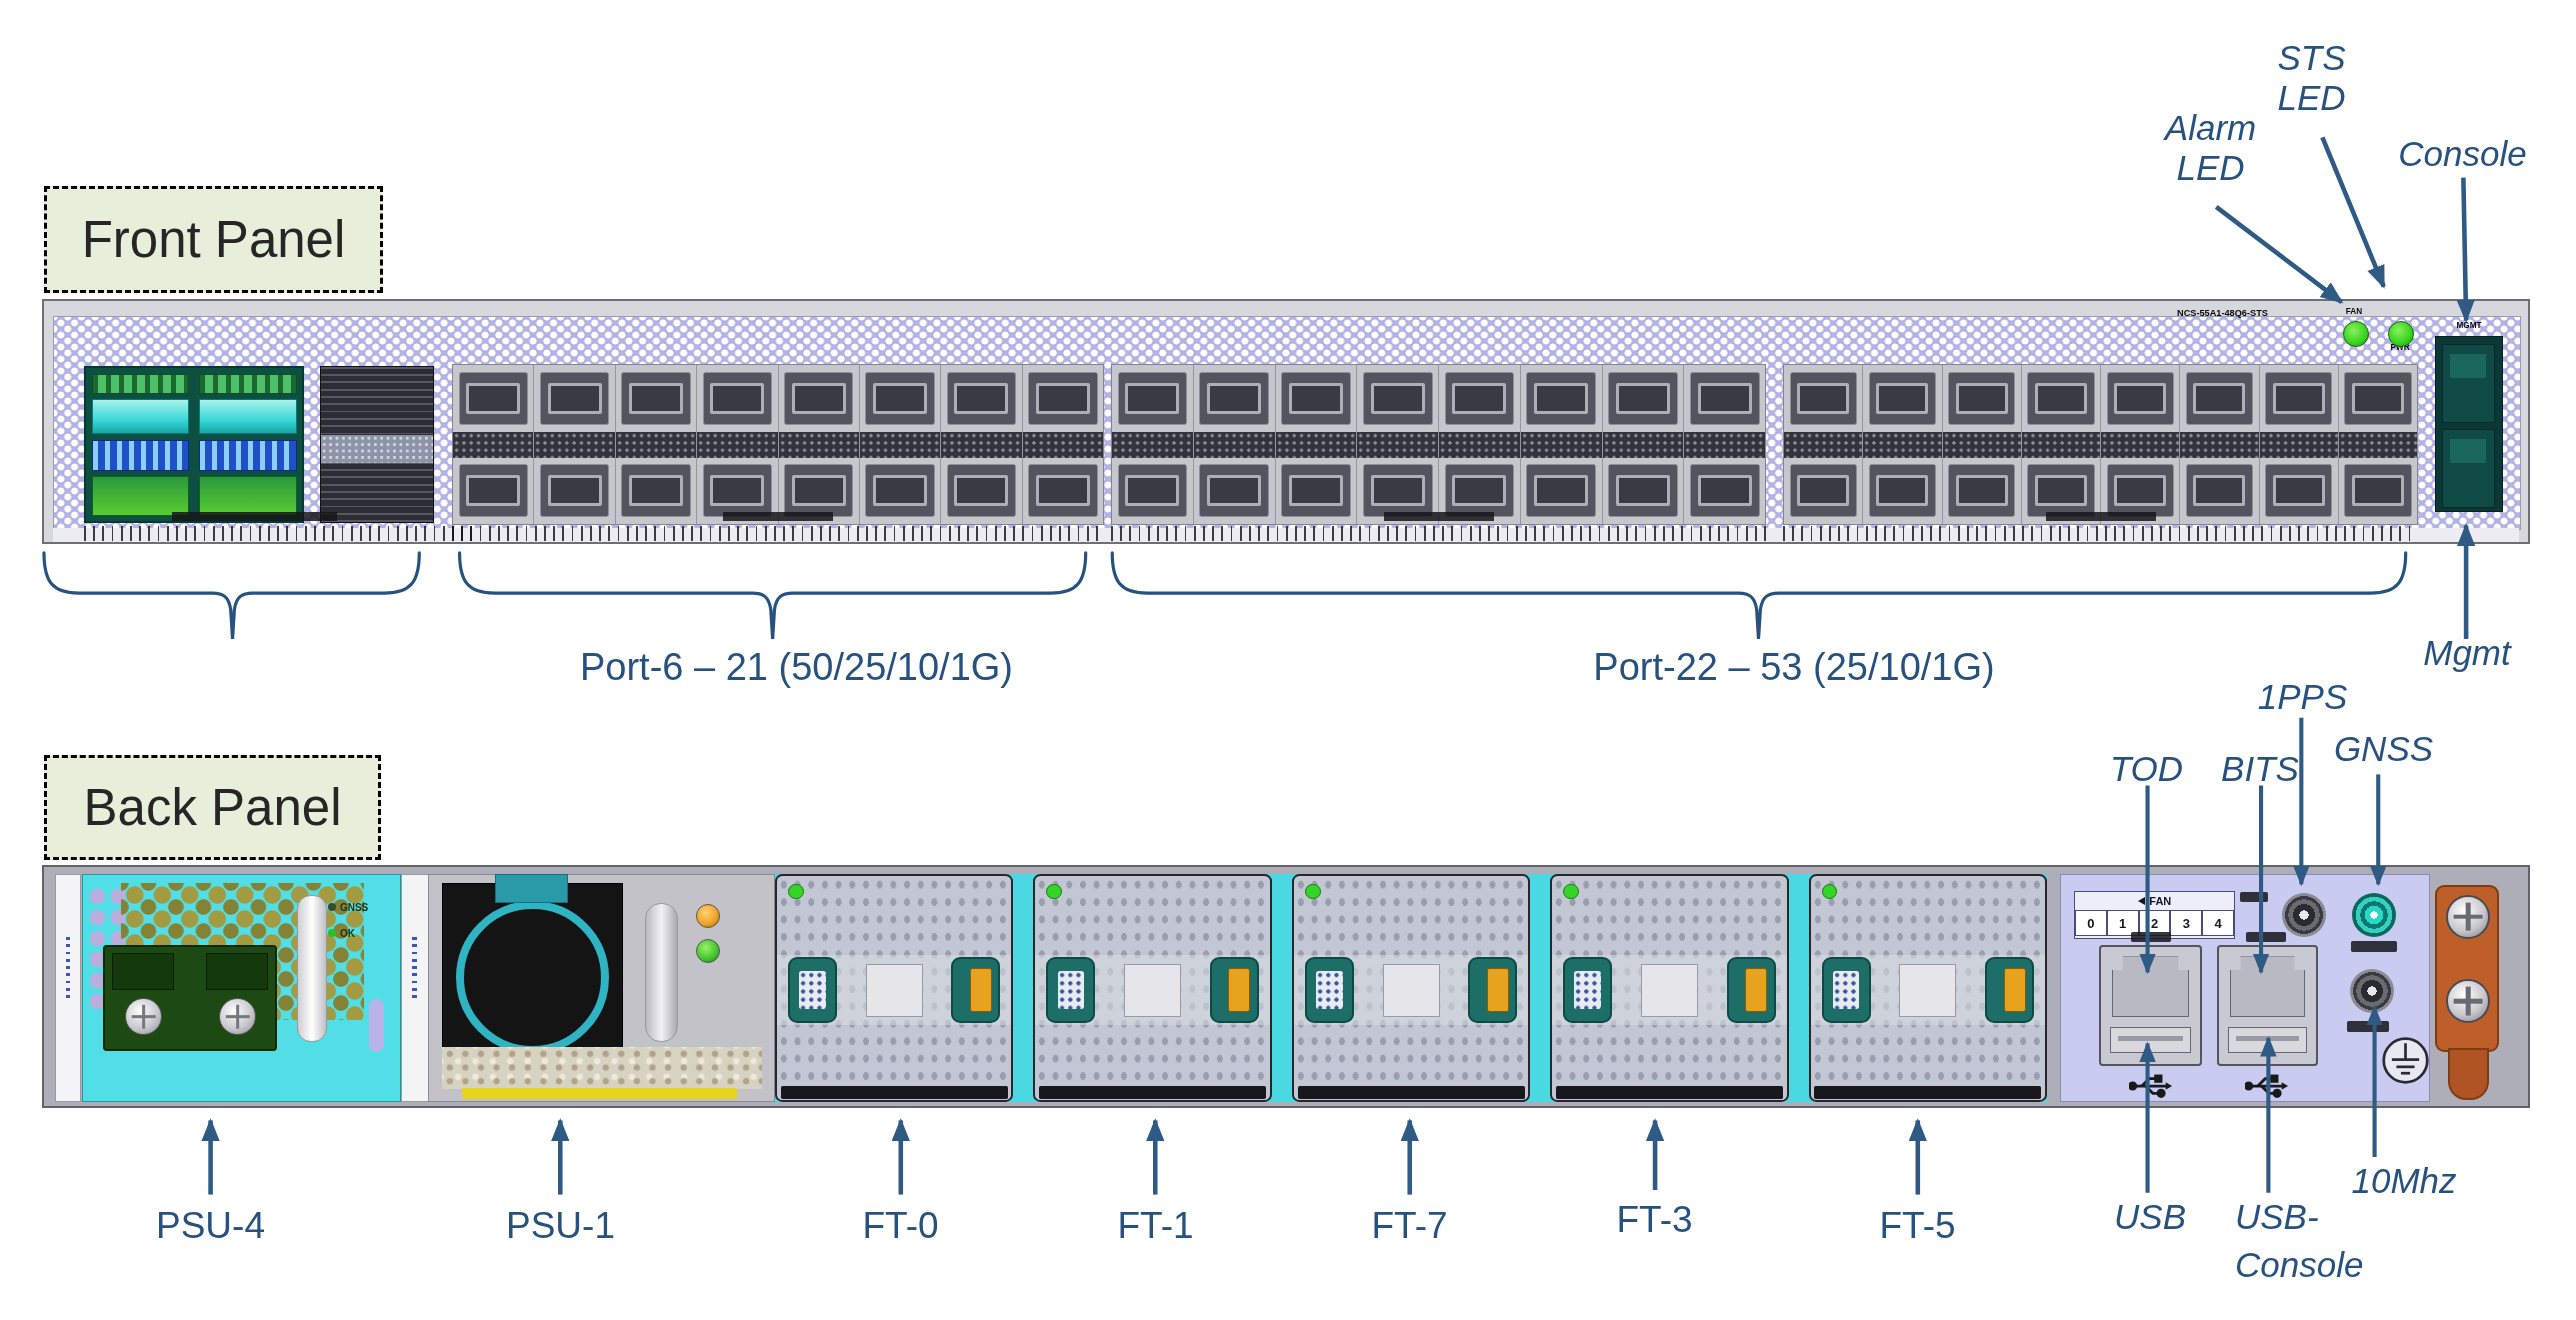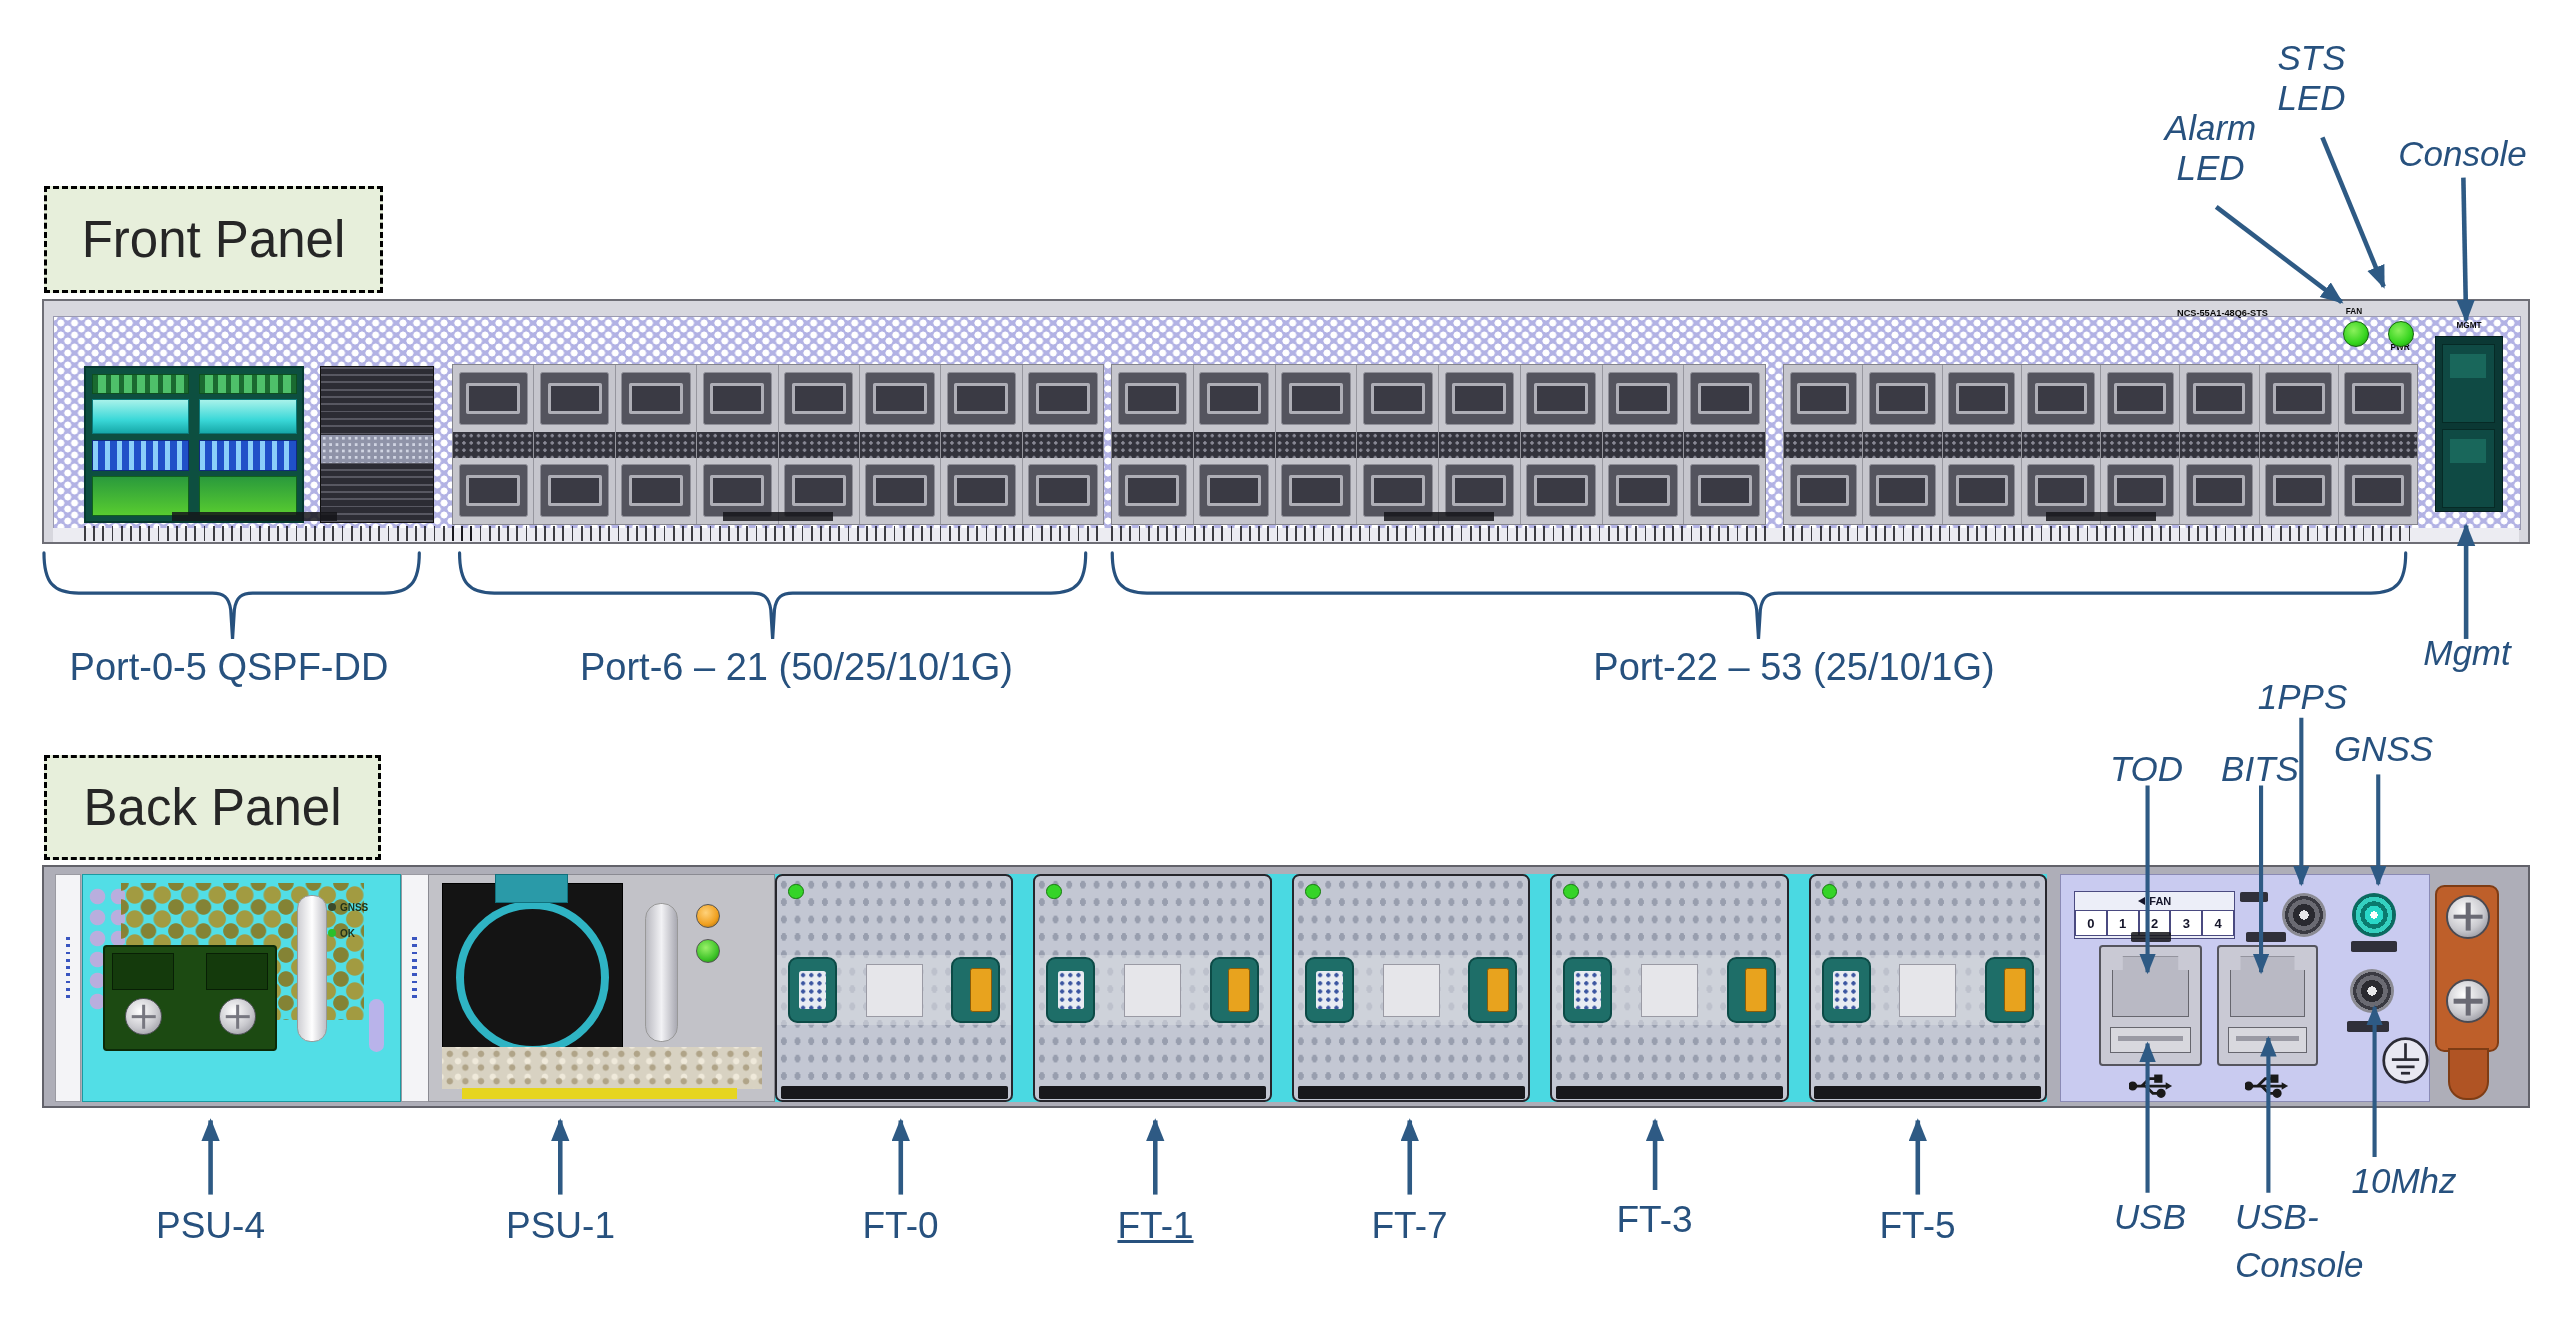--- a/index.html
+++ b/index.html
@@ -437,21 +437,20 @@
       <div class="mjack" style="top:7.3px;"></div>
       <div class="mjack" style="top:92px;"></div>
     </div>
   </div>
 
   <div class="callout" style="left:2151px;top:108px;width:119px;">Alarm LED</div>
   <div class="callout" style="left:2259px;top:38px;width:105px;">STS LED</div>
   <div class="callout nowrap" style="left:2380px;top:134px;width:165px;">Console</div>
   <div class="callout nowrap" style="left:2403px;top:633px;width:128px;">Mgmt</div>
 
-  <div class="group-label" style="left:37px;top:646px;width:384px;">Port-0-5 QSPF-DD</div>
   <div class="group-label" style="left:476px;top:646px;width:641px;">Port-6 – 21 (50/25/10/1G)</div>
   <div class="group-label" style="left:1428px;top:646px;width:732px;">Port-22 – 53 (25/10/1G)</div>
 
   <div id="back-chassis" class="chassis">
     <div class="bay wstrip" style="left:11px;width:26px;">
         <div class="vblue"></div>
       </div>
 
     <div id="psu0" class="bay">
       <div class="lavdots"></div>
@@ -621,21 +620,21 @@
 
     <div id="bracket">
       <div class="screwB" style="left:9.2px;top:7.3px;"></div>
       <div class="screwB" style="left:9.2px;top:92px;"></div>
     </div>
   </div>
 
   <div class="module-label" style="left:142px;top:1205px;">PSU-4</div>
   <div class="module-label" style="left:492px;top:1205px;">PSU-1</div>
   <div class="module-label" style="left:832px;top:1205px;">FT-0</div>
-  <div class="module-label" style="left:1087px;top:1205px;text-decoration:underline;">FT-1</div>
+  <div class="module-label" style="left:1087px;top:1205px;">FT-1</div>
   <div class="module-label" style="left:1341px;top:1205px;">FT-7</div>
   <div class="module-label" style="left:1586px;top:1199px;">FT-3</div>
   <div class="module-label" style="left:1849px;top:1205px;">FT-5</div>
 
   <div class="callout nowrap" style="left:2096px;top:749px;width:101px;">TOD</div>
   <div class="callout nowrap" style="left:2204px;top:749px;width:112px;">BITS</div>
   <div class="callout nowrap" style="left:2250px;top:677px;width:105px;">1PPS</div>
   <div class="callout nowrap" style="left:2325px;top:729px;width:117px;">GNSS</div>
   <div class="callout nowrap" style="left:2340px;top:1161px;width:128px;">10Mhz</div>
   <div class="callout nowrap" style="left:2104px;top:1197px;width:92px;">USB</div>

